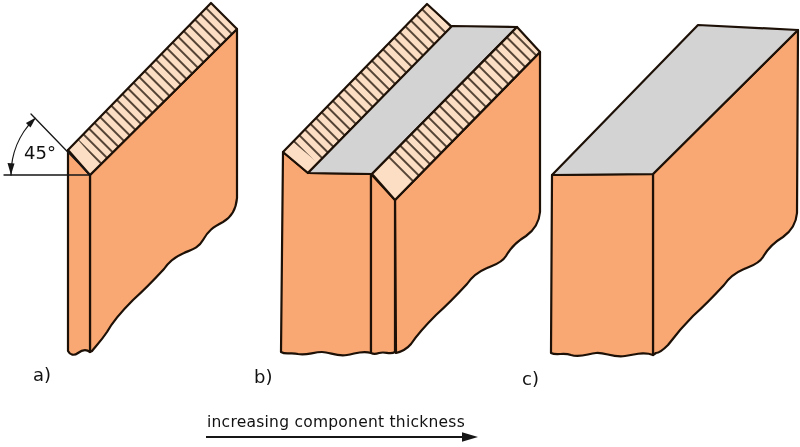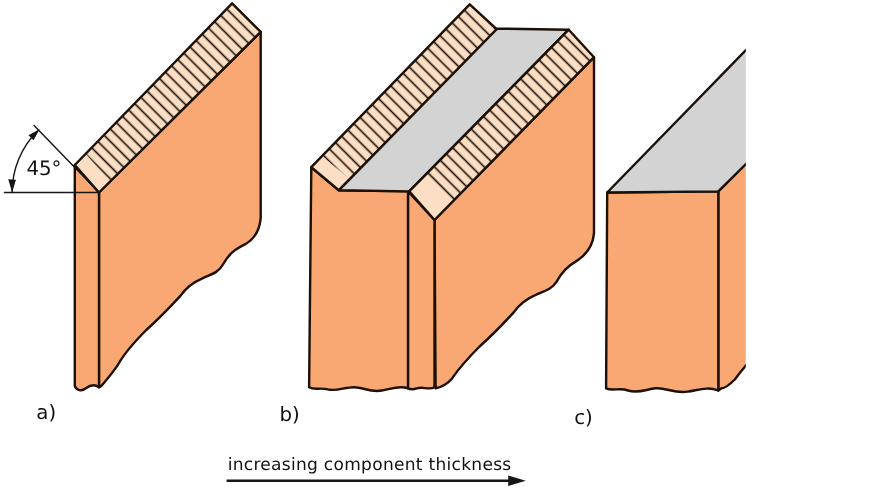--- a/index.html
+++ b/index.html
@@ -1,16 +1,16 @@
 <!DOCTYPE html>
 <html><head>
 <meta charset="utf-8">
 <style>
   html,body{margin:0;padding:0;background:#ffffff;}
-  .canvas{position:relative;width:678px;height:447px;background:#ffffff;overflow:hidden;
+  .canvas{position:relative;width:800px;height:447px;background:#ffffff;overflow:hidden;
           font-family:"DejaVu Sans","Liberation Sans",sans-serif;}
   svg{display:block;}
   .ol{stroke:#1d1006;stroke-width:2.2;stroke-linejoin:round;stroke-linecap:round;}
   .noline{stroke:none;}
   .thin{stroke:#161616;stroke-width:1.3;fill:none;stroke-linecap:round;}
   .lbl{font-family:"DejaVu Sans","Liberation Sans",sans-serif;font-size:18px;fill:#111111;}
   .cap{font-family:"DejaVu Sans","Liberation Sans",sans-serif;font-size:15.5px;fill:#111111;letter-spacing:0.25px;}
   .arrowfill{fill:#161616;stroke:none;}
 </style>
 </head>

